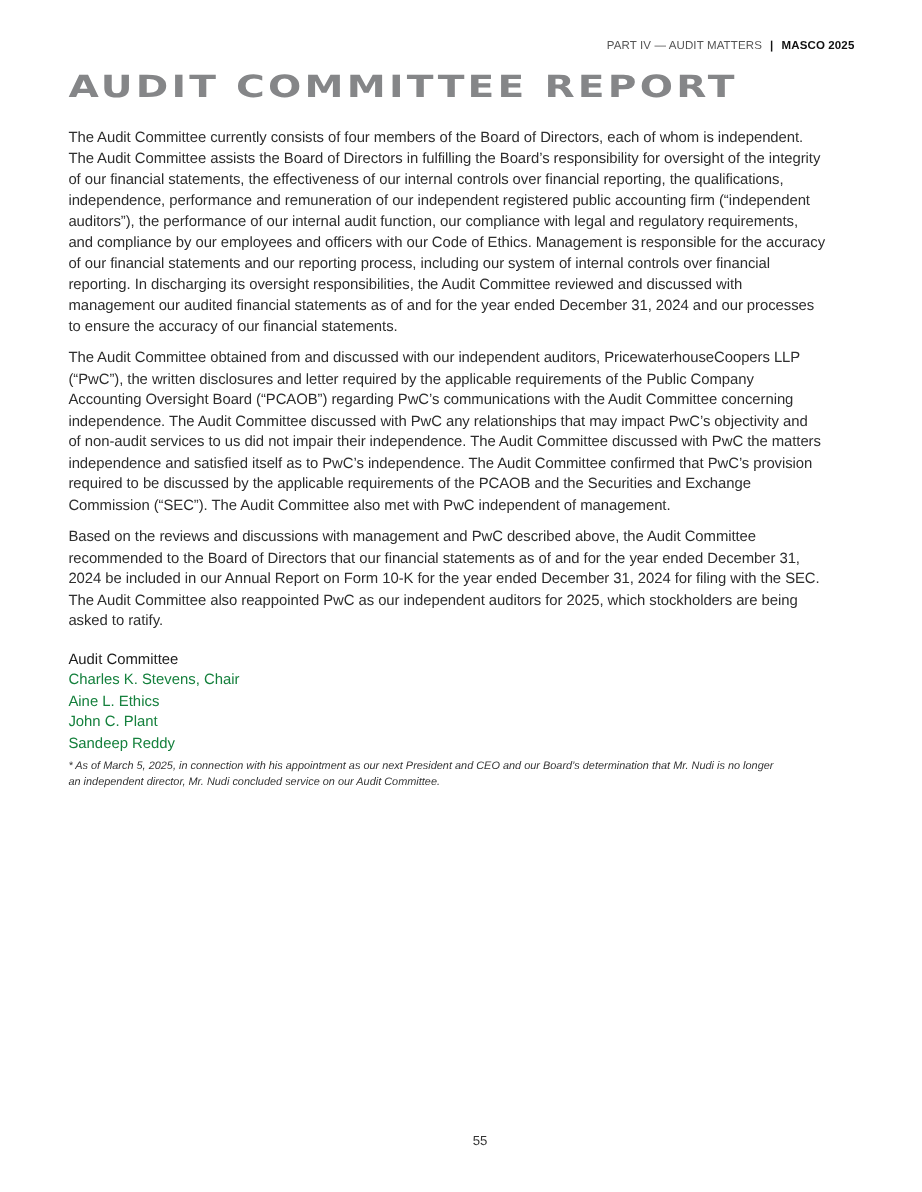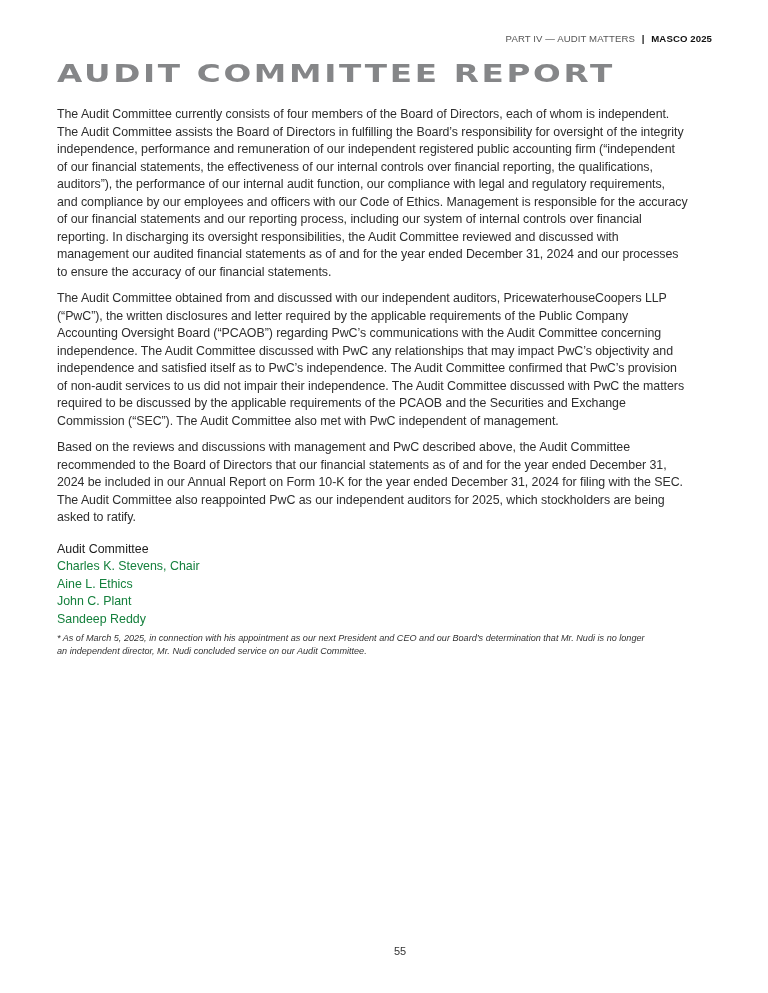--- a/index.html
+++ b/index.html
@@ -51,36 +51,36 @@
   <span class="sep">|</span>
   <span class="brand">MASCO 2025</span>
 </div>
 
 <h1 class="title">AUDIT COMMITTEE REPORT</h1>
 
 <div class="content">
   <p class="para">
     <span class="line">The Audit Committee currently consists of four members of the Board of Directors, each of whom is independent.</span>
     <span class="line">The Audit Committee assists the Board of Directors in fulfilling the Board’s responsibility for oversight of the integrity</span>
+    <span class="line">of our financial statements, the effectiveness of our internal controls over financial reporting, the qualifications,</span>
     <span class="line">independence, performance and remuneration of our independent registered public accounting firm (“independent</span>
-    <span class="line">of our financial statements, the effectiveness of our internal controls over financial reporting, the qualifications,</span>
     <span class="line">auditors”), the performance of our internal audit function, our compliance with legal and regulatory requirements,</span>
     <span class="line">and compliance by our employees and officers with our Code of Ethics. Management is responsible for the accuracy</span>
     <span class="line">of our financial statements and our reporting process, including our system of internal controls over financial</span>
     <span class="line">reporting. In discharging its oversight responsibilities, the Audit Committee reviewed and discussed with</span>
     <span class="line">management our audited financial statements as of and for the year ended December 31, 2024 and our processes</span>
     <span class="line">to ensure the accuracy of our financial statements.</span>
   </p>
   <p class="para">
     <span class="line">The Audit Committee obtained from and discussed with our independent auditors, PricewaterhouseCoopers LLP</span>
     <span class="line">(“PwC”), the written disclosures and letter required by the applicable requirements of the Public Company</span>
     <span class="line">Accounting Oversight Board (“PCAOB”) regarding PwC’s communications with the Audit Committee concerning</span>
     <span class="line">independence. The Audit Committee discussed with PwC any relationships that may impact PwC’s objectivity and</span>
+    <span class="line">of non-audit services to us did not impair their independence. The Audit Committee discussed with PwC the matters</span>
     <span class="line">independence and satisfied itself as to PwC’s independence. The Audit Committee confirmed that PwC’s provision</span>
-    <span class="line">of non-audit services to us did not impair their independence. The Audit Committee discussed with PwC the matters</span>
     <span class="line">required to be discussed by the applicable requirements of the PCAOB and the Securities and Exchange</span>
     <span class="line">Commission (“SEC”). The Audit Committee also met with PwC independent of management.</span>
   </p>
   <p class="para">
     <span class="line">Based on the reviews and discussions with management and PwC described above, the Audit Committee</span>
     <span class="line">recommended to the Board of Directors that our financial statements as of and for the year ended December 31,</span>
     <span class="line">2024 be included in our Annual Report on Form 10-K for the year ended December 31, 2024 for filing with the SEC.</span>
     <span class="line">The Audit Committee also reappointed PwC as our independent auditors for 2025, which stockholders are being</span>
     <span class="line">asked to ratify.</span>
   </p>

